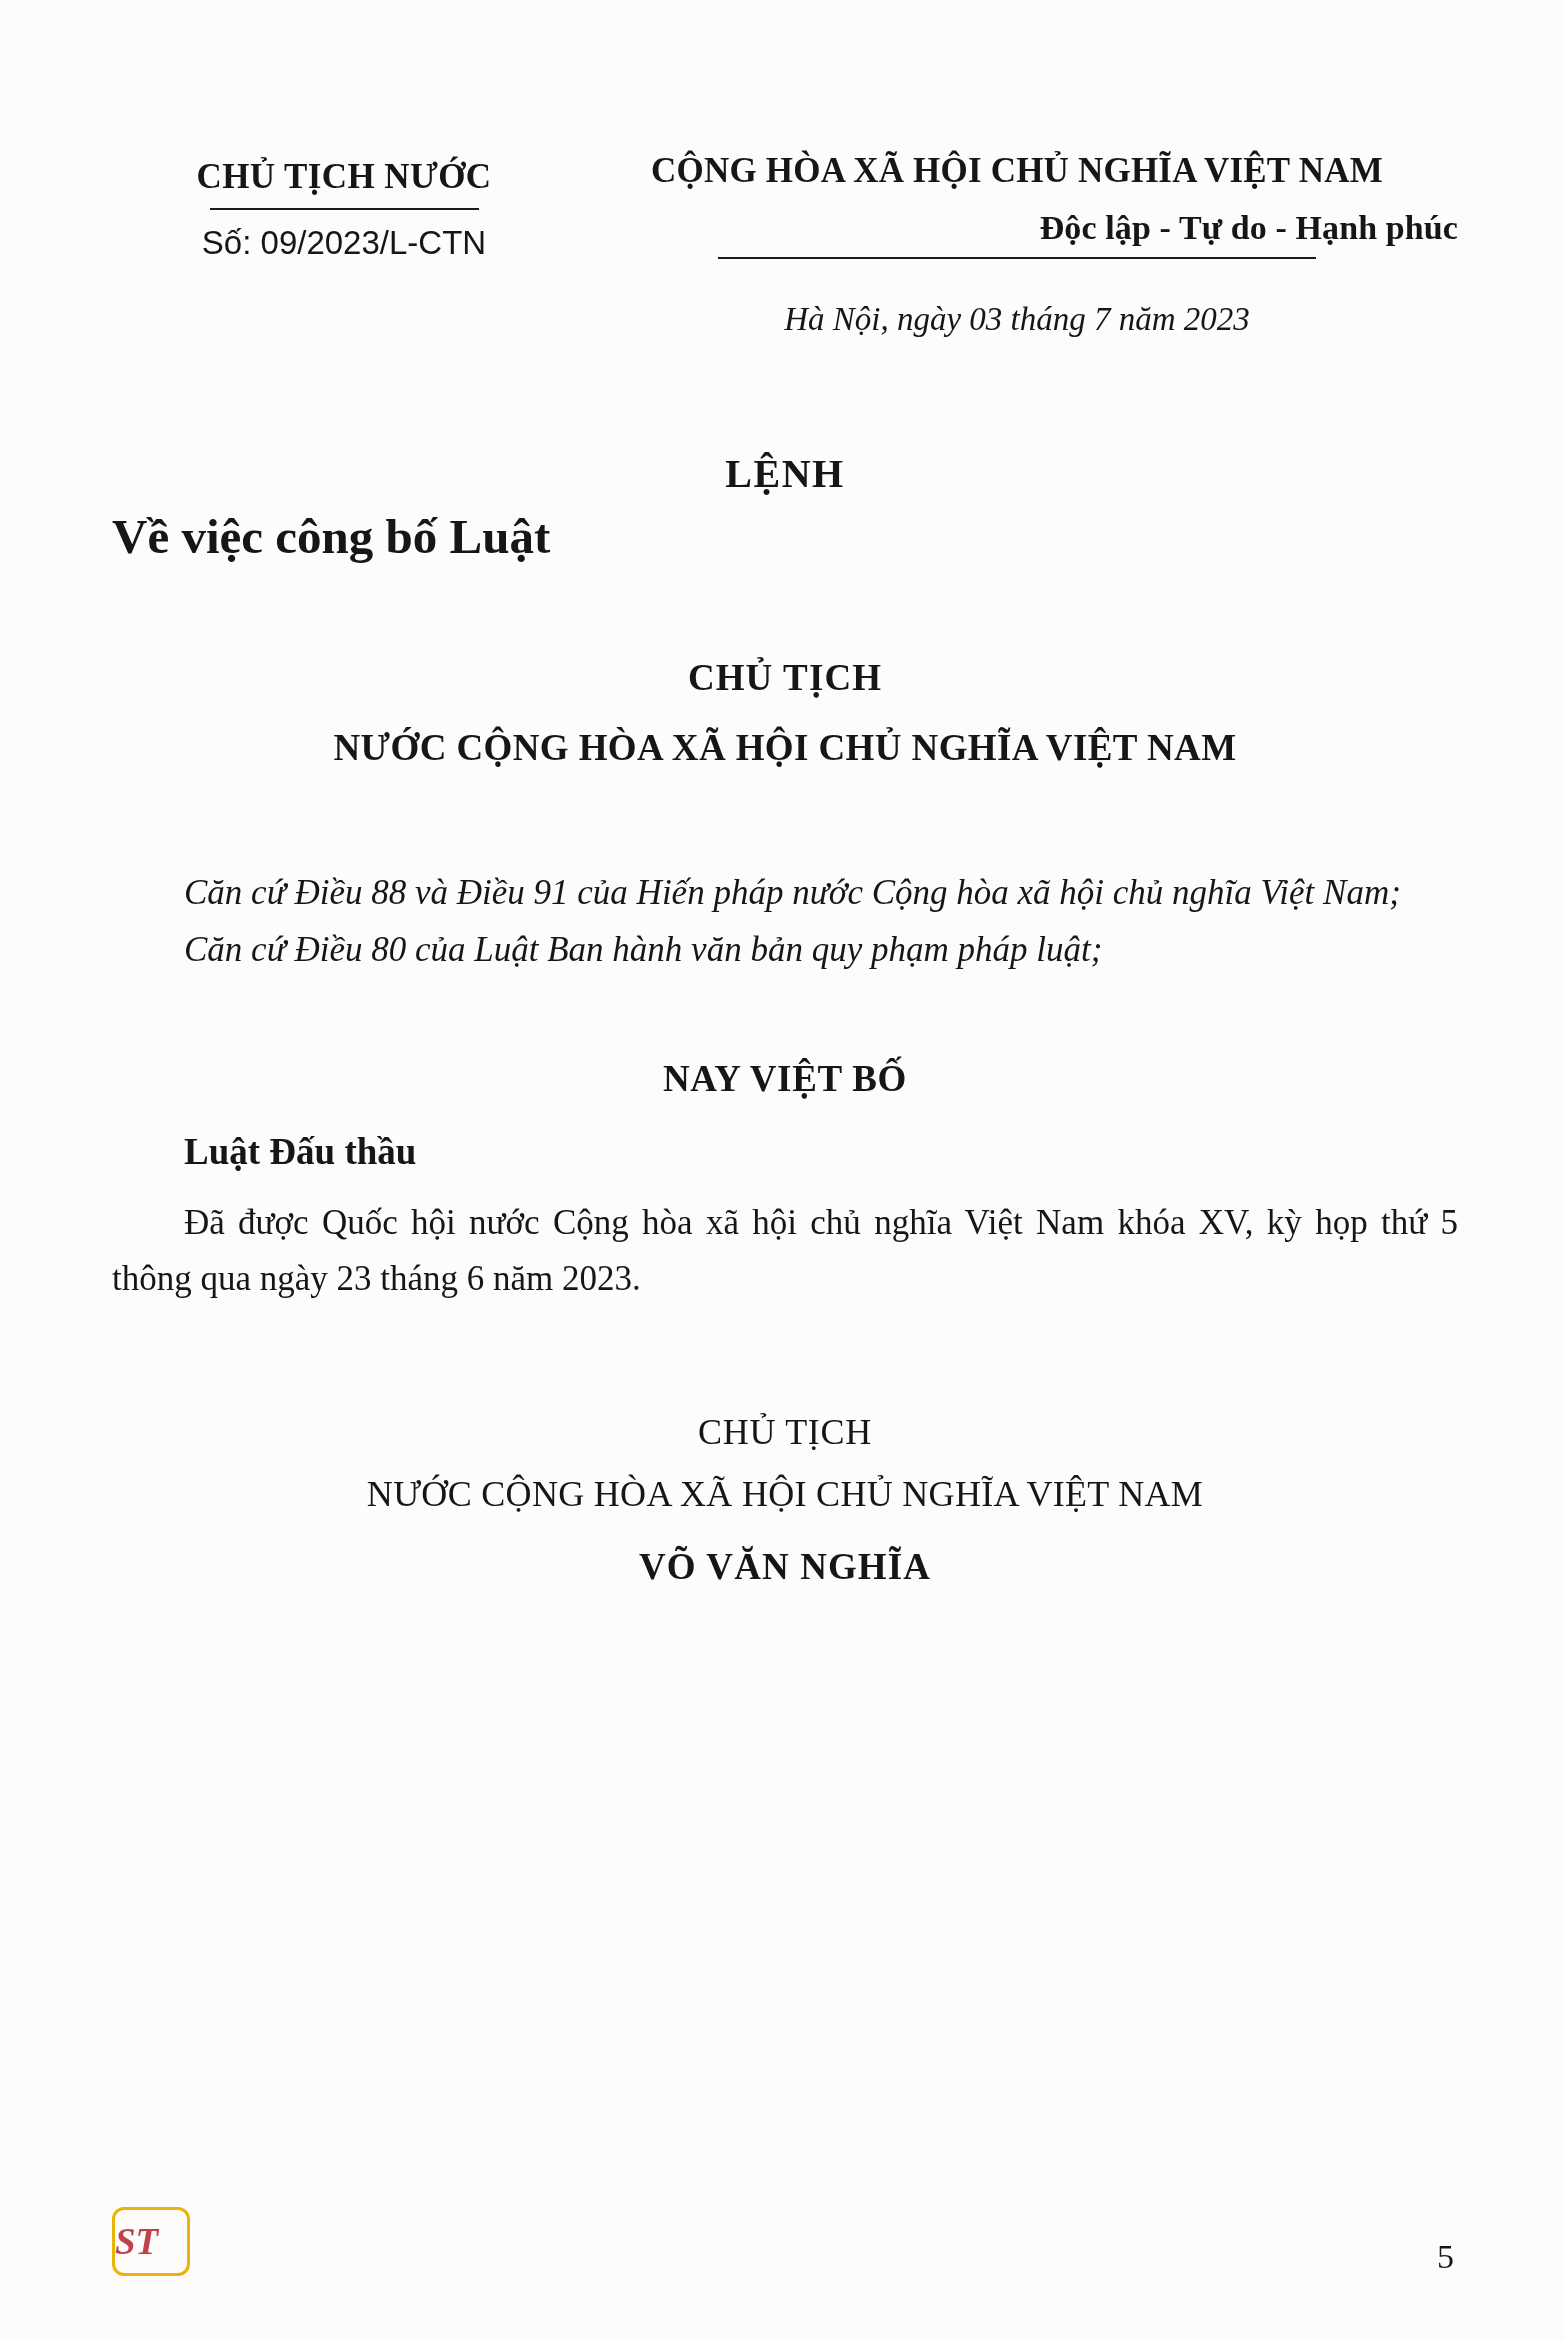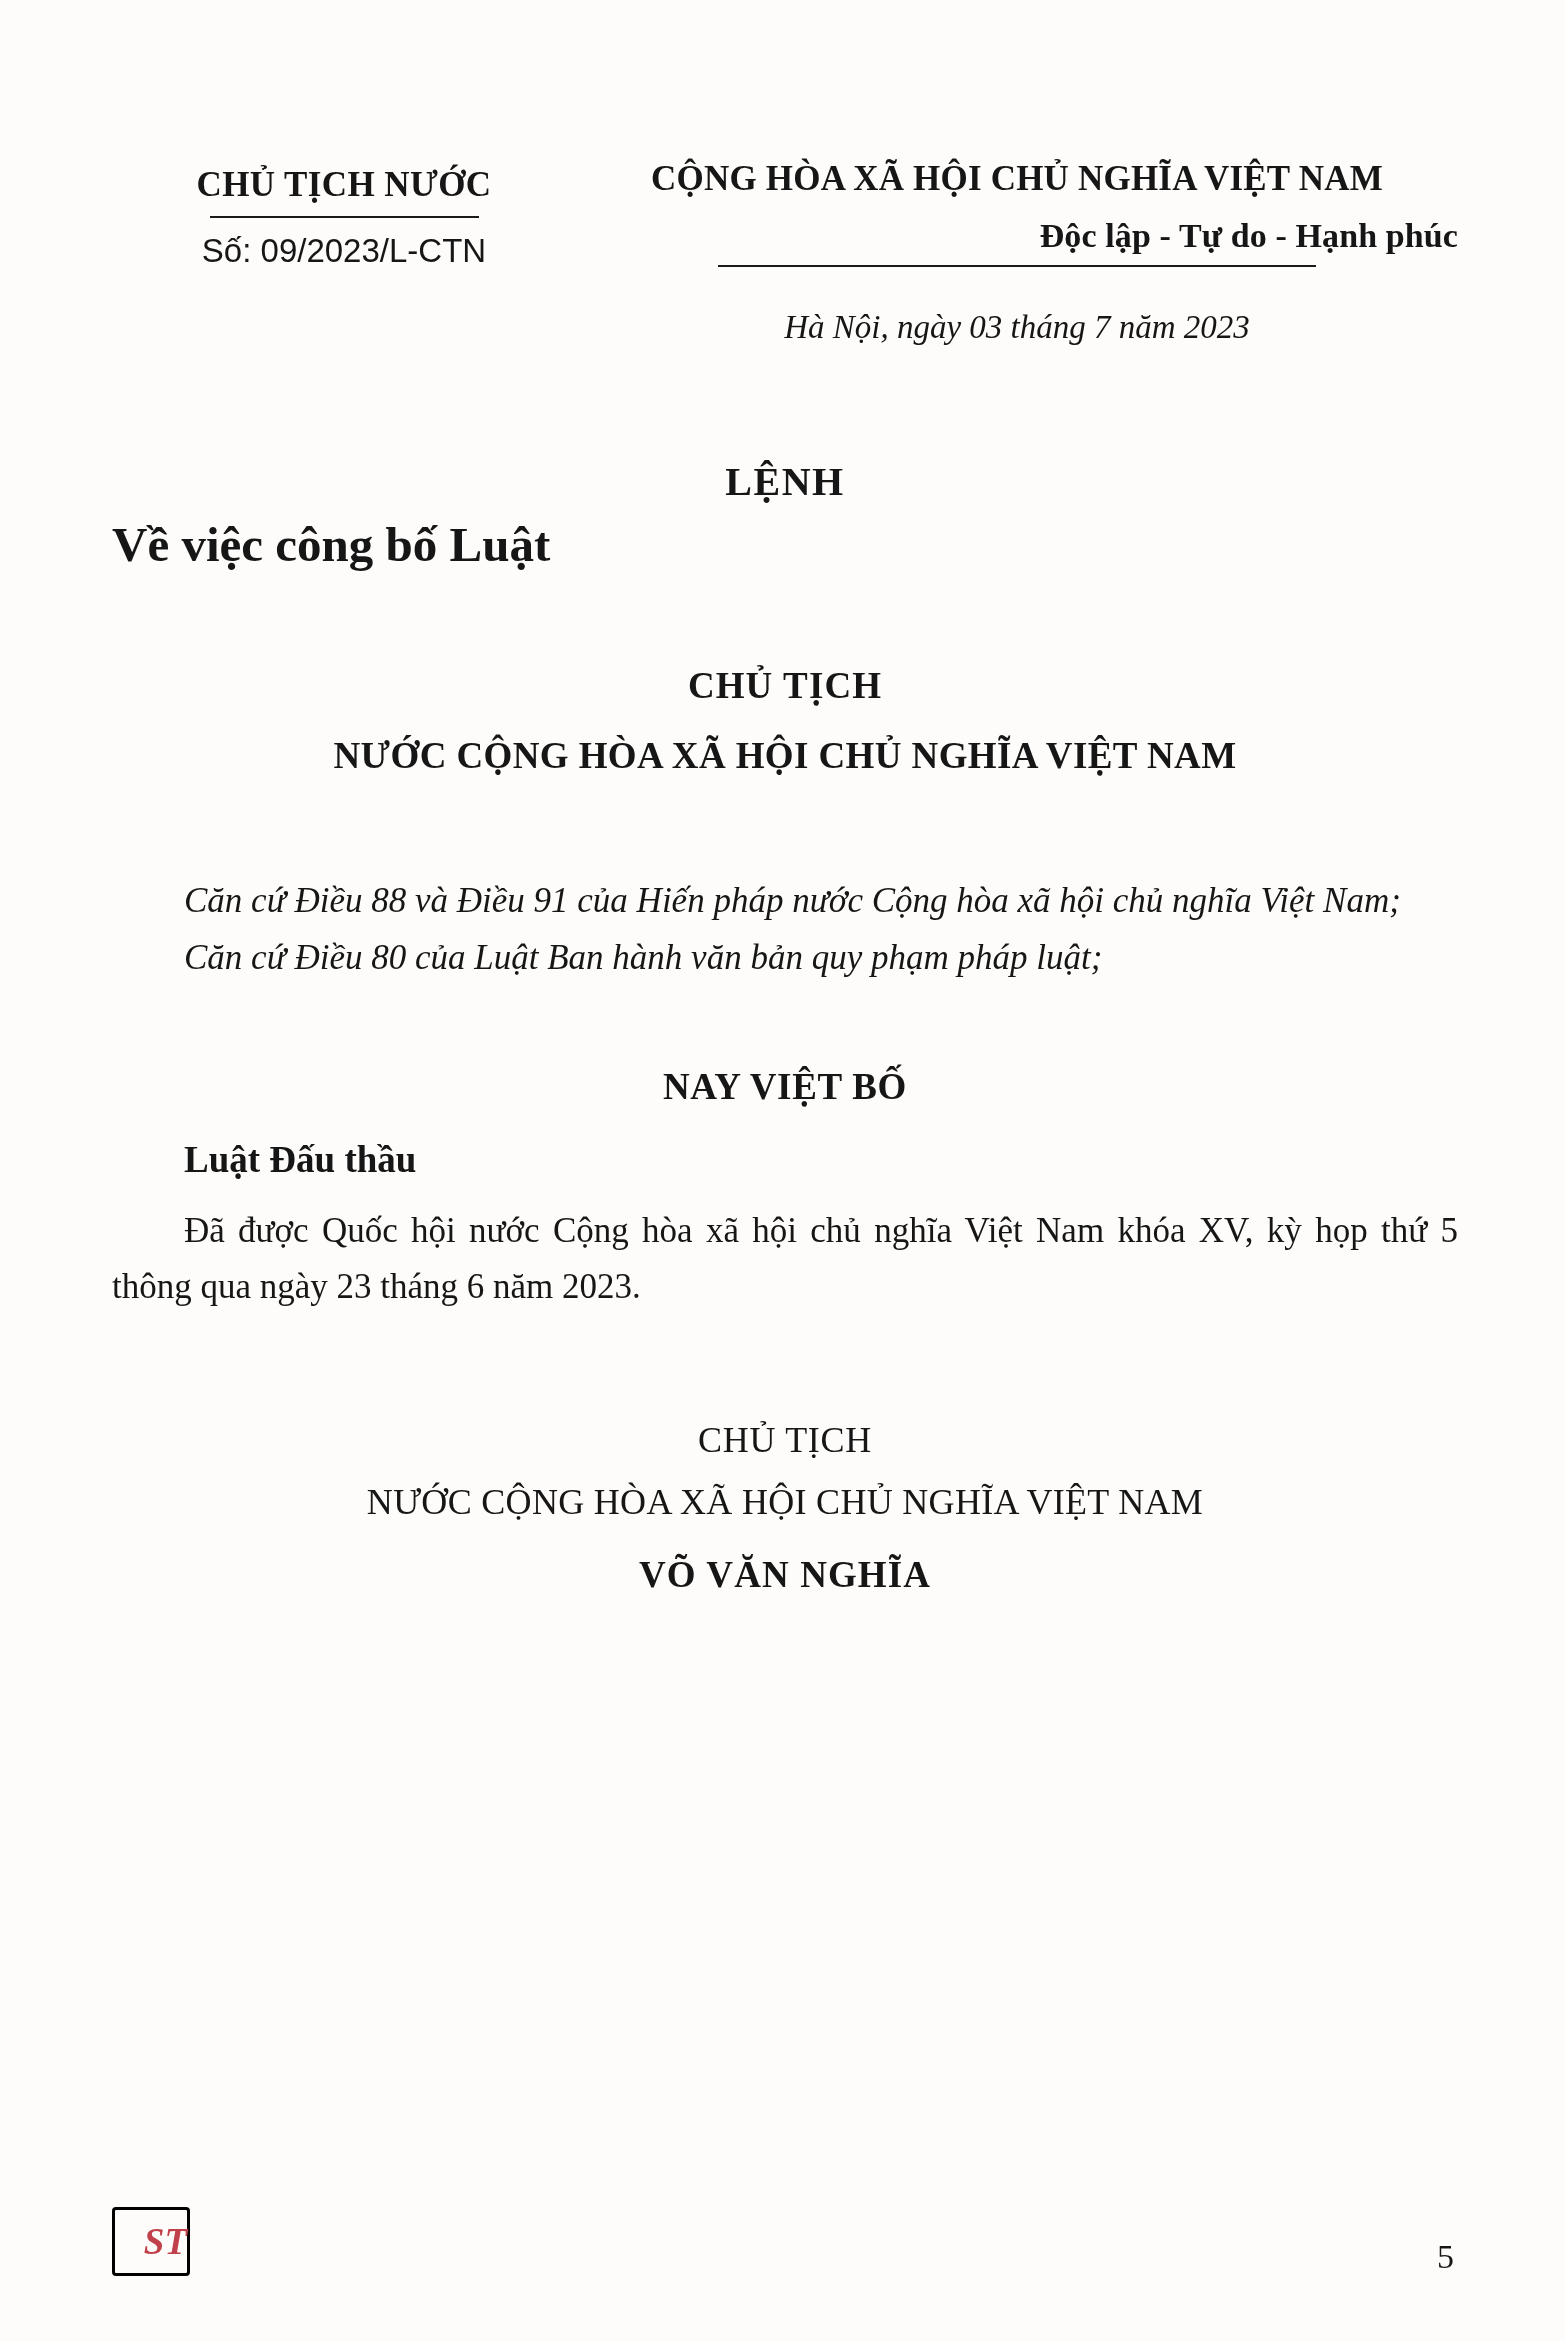--- a/index.html
+++ b/index.html
@@ -18,21 +18,21 @@
     overflow: hidden;
   }
   .page {
     position: absolute;
     inset: 0;
     padding: 0;
   }
   .content {
     position: absolute;
     left: 112px;
-    top: 135px;
+    top: 127px;
     width: 1346px;
   }
 
   
   .header {
     display: flex;
     flex-direction: row;
     align-items: flex-start;
     width: 100%;
   }
@@ -185,26 +185,26 @@
     left: 112px;
     right: 112px;
     bottom: 66px;
     display: flex;
     align-items: flex-end;
     justify-content: space-between;
   }
   .logo {
     width: 72px;
     height: 63px;
-    border: 3px solid #000000;
-    border-radius: 4px;
+    border: 3px solid #eab308;
+    border-radius: 12px;
     position: relative;
     display: flex;
     align-items: center;
-    justify-content: flex-end;
+    justify-content: flex-start;
   }
   .logo span {
     color: #c0414b;
     font-size: 37px;
     font-weight: 700;
     font-style: italic;
     font-family: "Liberation Serif", "DejaVu Serif", serif;
     line-height: 1;
   }
   .page-number {

